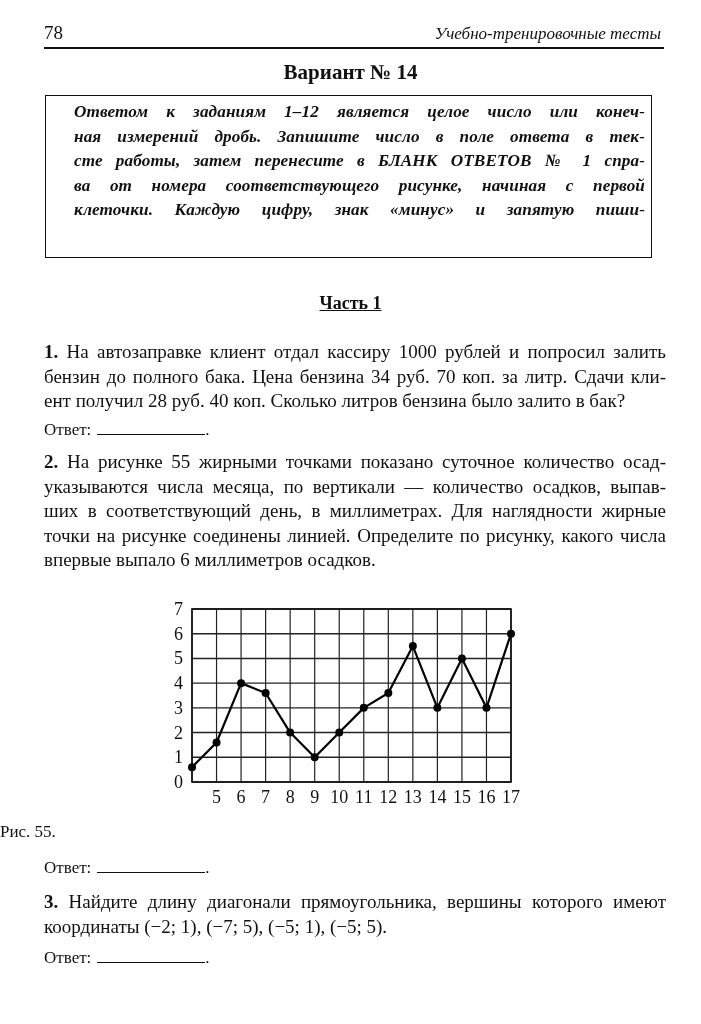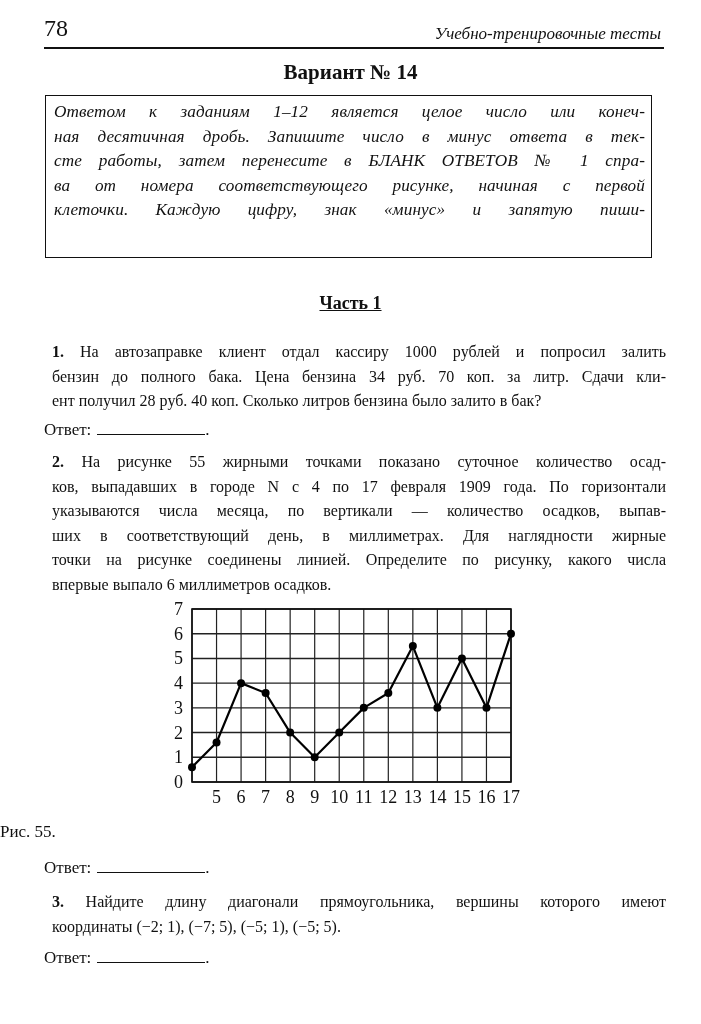--- a/index.html
+++ b/index.html
@@ -2,77 +2,76 @@
 <html><head>
 <meta charset="utf-8">
 <style>
   html, body { margin: 0; padding: 0; background: #ffffff; }
   body {
     width: 701px; height: 1024px; position: relative; overflow: hidden;
     font-family: "Liberation Serif", "DejaVu Serif", serif;
     color: #111111;
   }
   .abs { position: absolute; }
-  .header-num { left: 44px; top: 15px; font-size: 24px; }
+  .header-num { left: 44px; top: 22px; font-size: 19px; }
   .header-title { right: 40px; top: 24px; font-size: 17px; font-style: italic; }
   .header-rule { left: 44px; top: 47px; width: 620px; height: 0; border-top: 2px solid #111; }
   .variant-title { left: 0; width: 701px; top: 60px; text-align: center; font-size: 21px; font-weight: bold; }
   .instr-box {
     left: 45px; top: 95px; width: 607px; height: 163px;
     border: 1.5px solid #111; box-sizing: border-box; padding: 4px 6px 0 8px;
   }
   .instr-line {
-    font-size: 17.2px; font-style: italic; font-weight: normal; line-height: 24.5px;
-    white-space: nowrap; text-align: justify; text-align-last: justify; letter-spacing: 0.1px;
+    font-size: 17.2px; font-style: italic; font-weight: bold; line-height: 24.5px;
+    white-space: nowrap; text-align: justify; text-align-last: justify; letter-spacing: 0.1px; margin-left: 20px;
   }
   .part-title { left: 0; width: 701px; top: 293px; text-align: center; font-size: 18px; font-weight: bold; text-decoration: underline; }
   .para { left: 44px; width: 622px; }
   .pline {
-    font-size: 16px; line-height: 24.6px; white-space: nowrap;
-    text-align: justify; text-align-last: justify; margin-left: 8px;
+    font-size: 19px; line-height: 24.6px; white-space: nowrap;
+    text-align: justify; text-align-last: justify;
   }
   .pline.last { text-align-last: left; }
   .qnum { font-weight: bold; }
   .answer { left: 44px; font-size: 17px; }
   .answer .blank { display: inline-block; width: 108px; border-bottom: 1.3px solid #111; height: 14px; vertical-align: baseline; margin-left: 6px; }
   .caption { left: 0; width: 594px; top: 822px; text-align: left; font-size: 17px; }
   .chart { left: 170px; top: 598px; }
   .chart svg text { font-family: "Liberation Serif", "DejaVu Serif", serif; font-size: 18px; fill: #111; }
 </style>
 </head>
 <body>
 
 <div class="abs header-num">78</div>
 <div class="abs header-title">Учебно-тренировочные тесты</div>
 <div class="abs header-rule"></div>
 
 <div class="abs variant-title">Вариант № 14</div>
 
 <div class="abs instr-box">
   <div class="instr-line">Ответом к заданиям 1–12 является целое число или конеч-</div>
-  <div class="instr-line">ная десятичная дробь. Запишите число в минус ответа в тек-</div>
+  <div class="instr-line">ная измерений дробь. Запишите число в поле ответа в тек-</div>
   <div class="instr-line">сте работы, затем перенесите в БЛАНК ОТВЕТОВ № 1 спра-</div>
   <div class="instr-line">ва от номера соответствующего рисунке, начиная с первой</div>
   <div class="instr-line">клеточки. Каждую цифру, знак «минус» и запятую пиши-</div>
 </div>
 
 <div class="abs part-title">Часть 1</div>
 
 <div class="abs para" style="top:340px">
   <div class="pline"><span class="qnum">1.</span> <span>На автозаправке клиент отдал кассиру 1000 рублей и попросил залить</span></div>
   <div class="pline">бензин до полного бака. Цена бензина 34 руб. 70 коп. за литр. Сдачи кли-</div>
   <div class="pline last">ент получил 28 руб. 40 коп. Сколько литров бензина было залито в бак?</div>
 </div>
 <div class="abs answer" style="top:420px">
   <span>Ответ:</span><span class="blank"></span>.
 </div>
 
 <div class="abs para" style="top:450px">
   <div class="pline"><span class="qnum">2.</span> <span>На рисунке 55 жирными точками показано суточное количество осад-</span></div>
-  <div class="pline">ков, выпадавших в городе N с 4 по 17 февраля 1909 года. По горизонтали</div>
   <div class="pline">указываются числа месяца, по вертикали — количество осадков, выпав-</div>
   <div class="pline">ших в соответствующий день, в миллиметрах. Для наглядности жирные</div>
   <div class="pline">точки на рисунке соединены линией. Определите по рисунку, какого числа</div>
   <div class="pline last">впервые выпало 6 миллиметров осадков.</div>
 </div>
 
 <div class="abs chart">
   <svg id="chart-svg" width="360" height="215" xmlns="http://www.w3.org/2000/svg">
       <line x1="22" y1="184" x2="22" y2="11" stroke="#222" stroke-width="1.2"></line>
       <line x1="46.53846153846154" y1="184" x2="46.53846153846154" y2="11" stroke="#222" stroke-width="1.2"></line>

